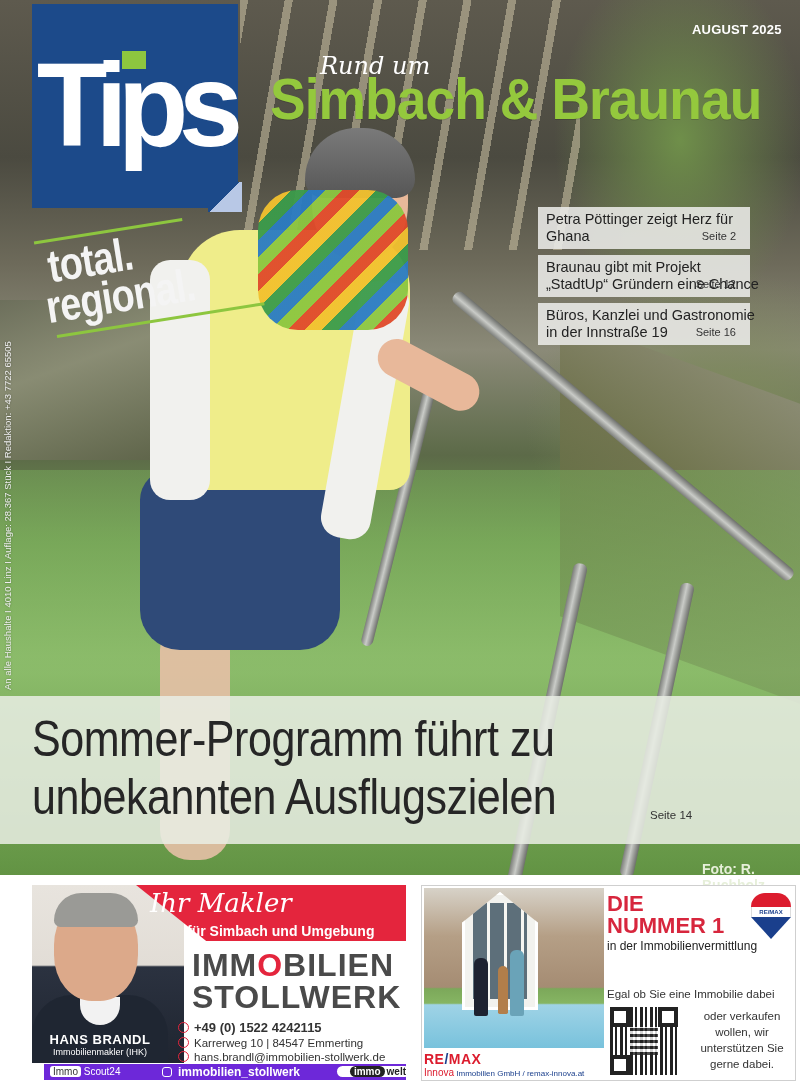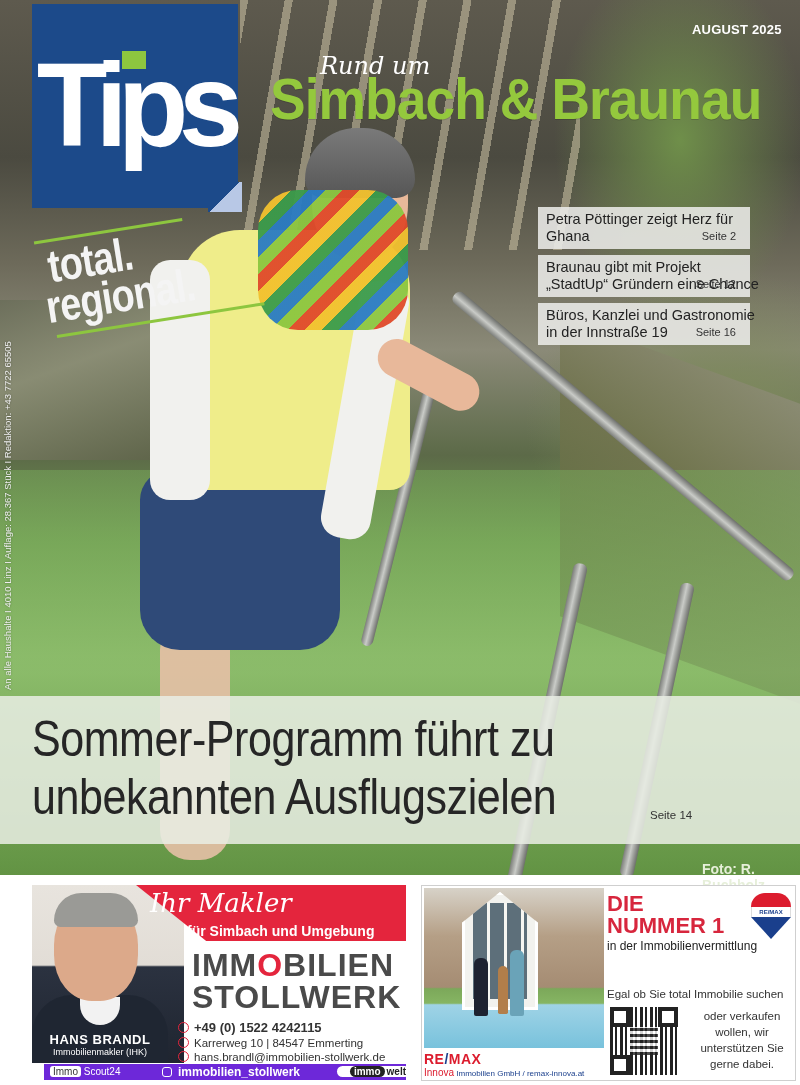--- a/index.html
+++ b/index.html
@@ -302,18 +302,18 @@
   <div class="headline1">
     <div>DIE</div>
     <div>NUMMER 1</div>
   </div>
   <div class="sub">in der Immobilienvermittlung</div>
   <div class="balloon">
     <div class="top"></div>
     <div class="mid">RE/MAX</div>
     <div class="bot"></div>
   </div>
-  <div class="egal">Egal ob Sie total Immobilie suchen</div>
+  <div class="egal">Egal ob Sie eine Immobilie dabei</div>
   <div class="qr">
       <div class="qr-inner"></div>
     </div>
   <div class="rest">oder verkaufen wollen, wir unterstützen Sie gerne dabei.</div>
 </div>
 
 </body></html>

